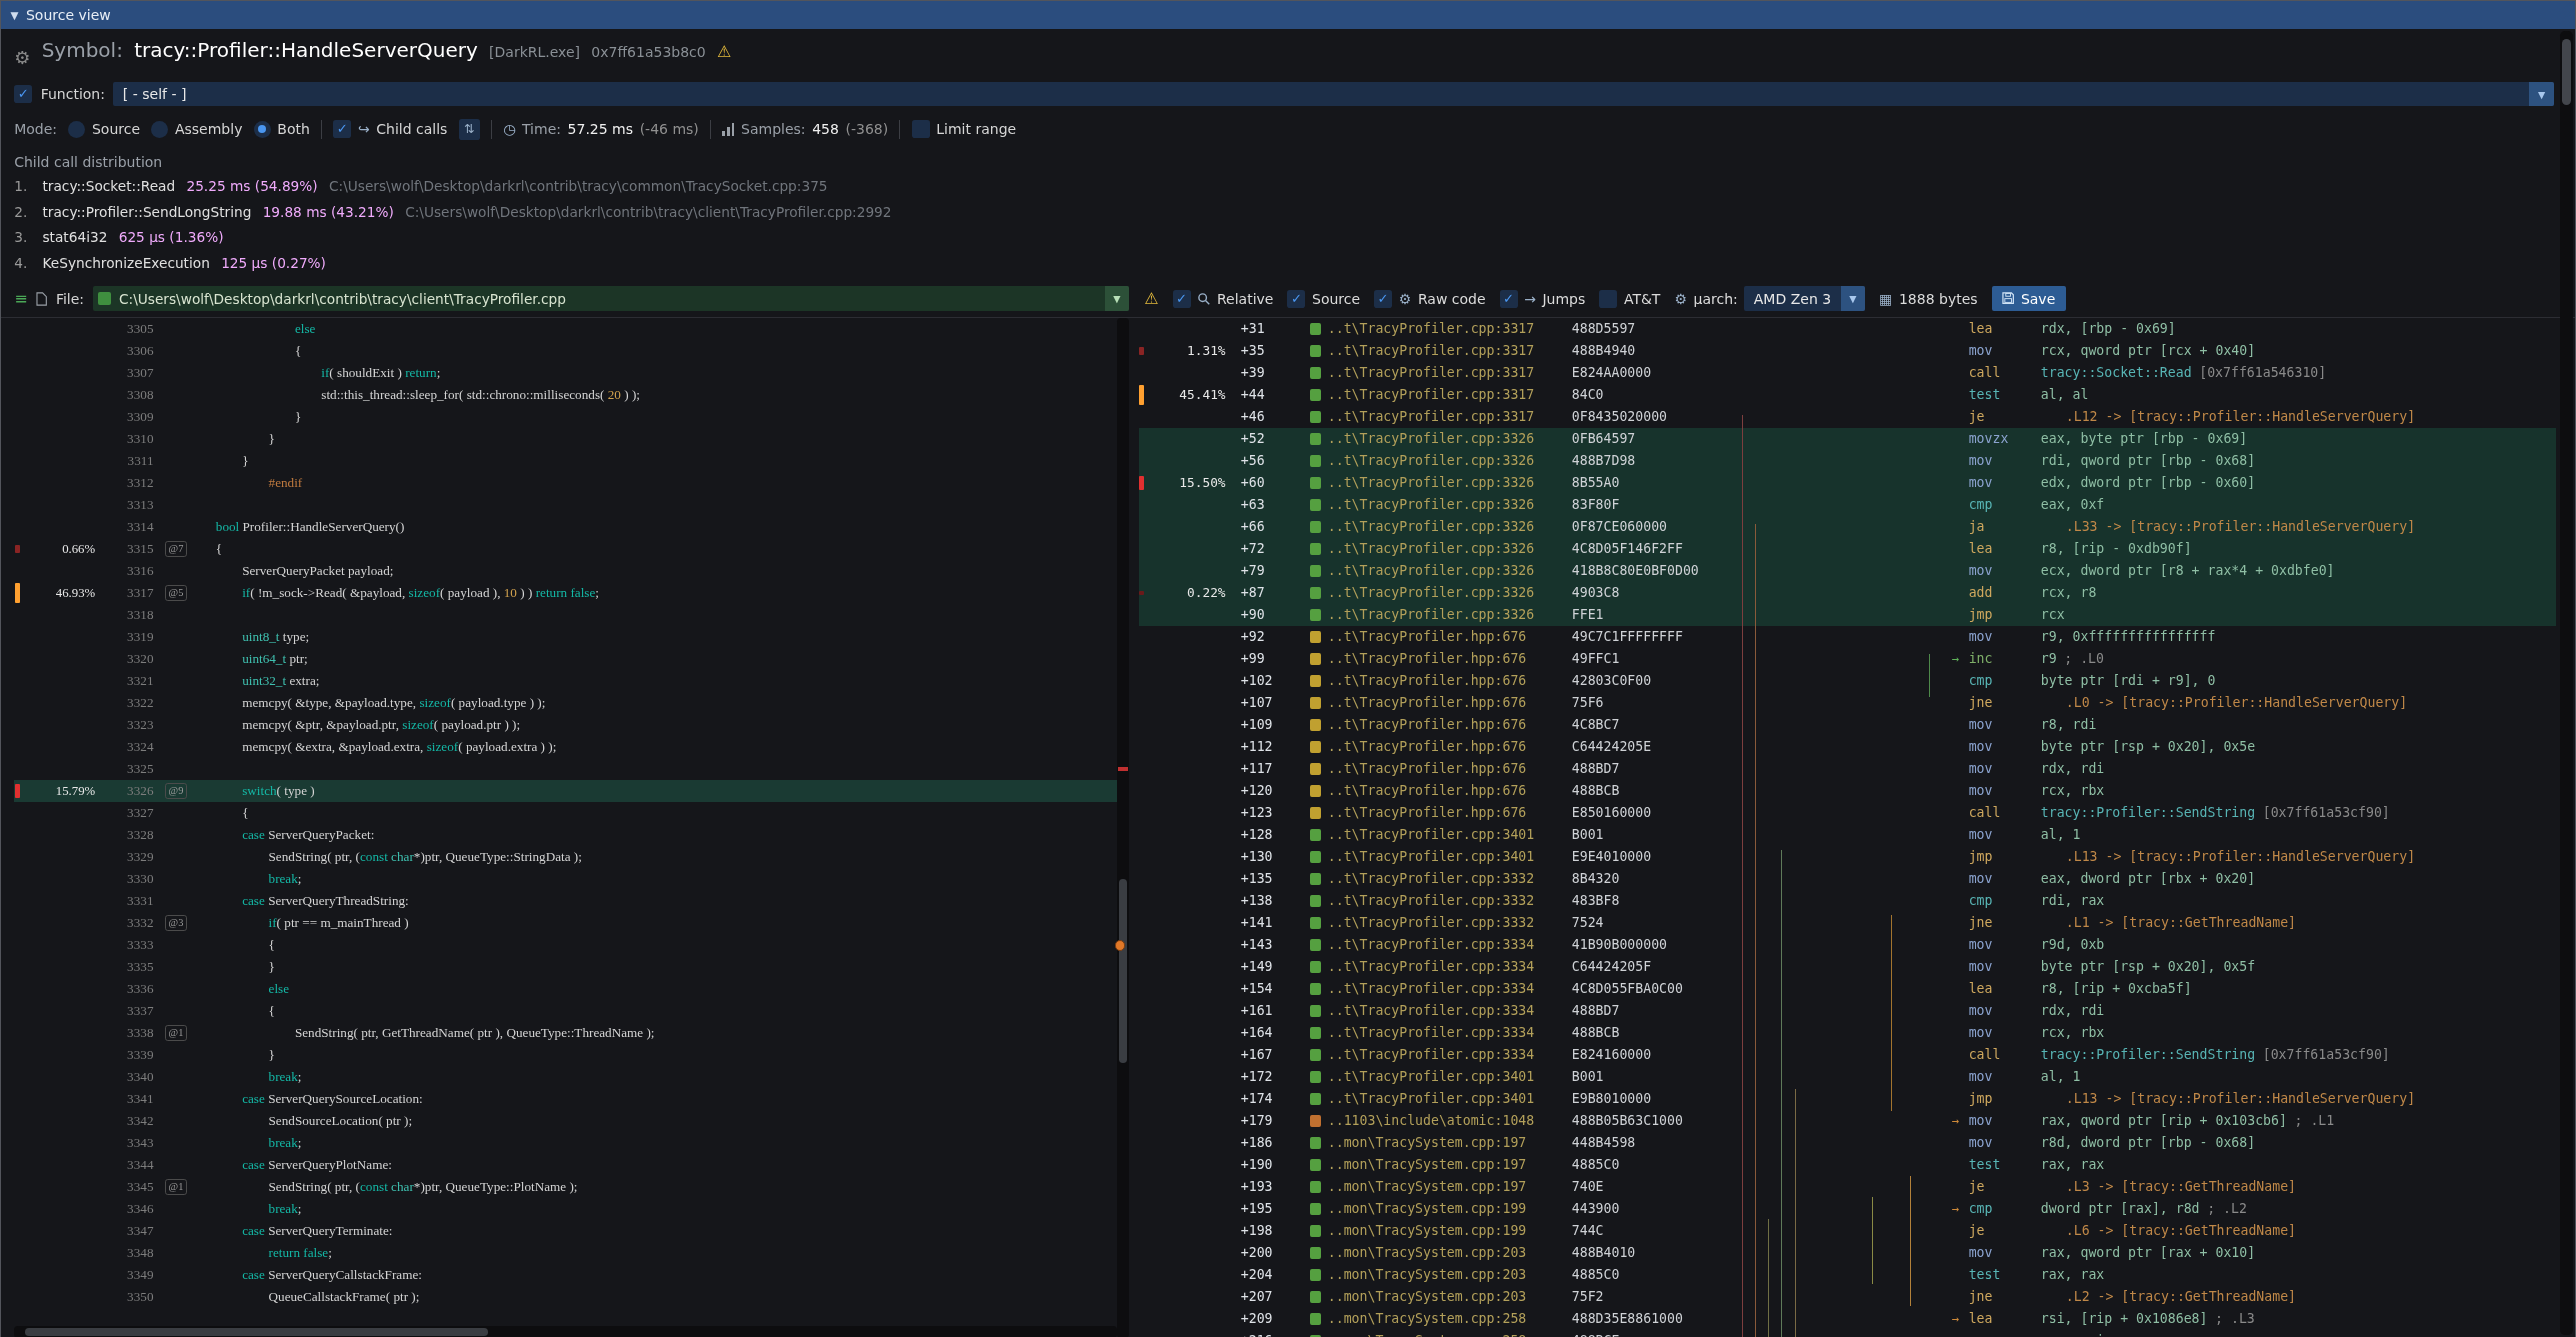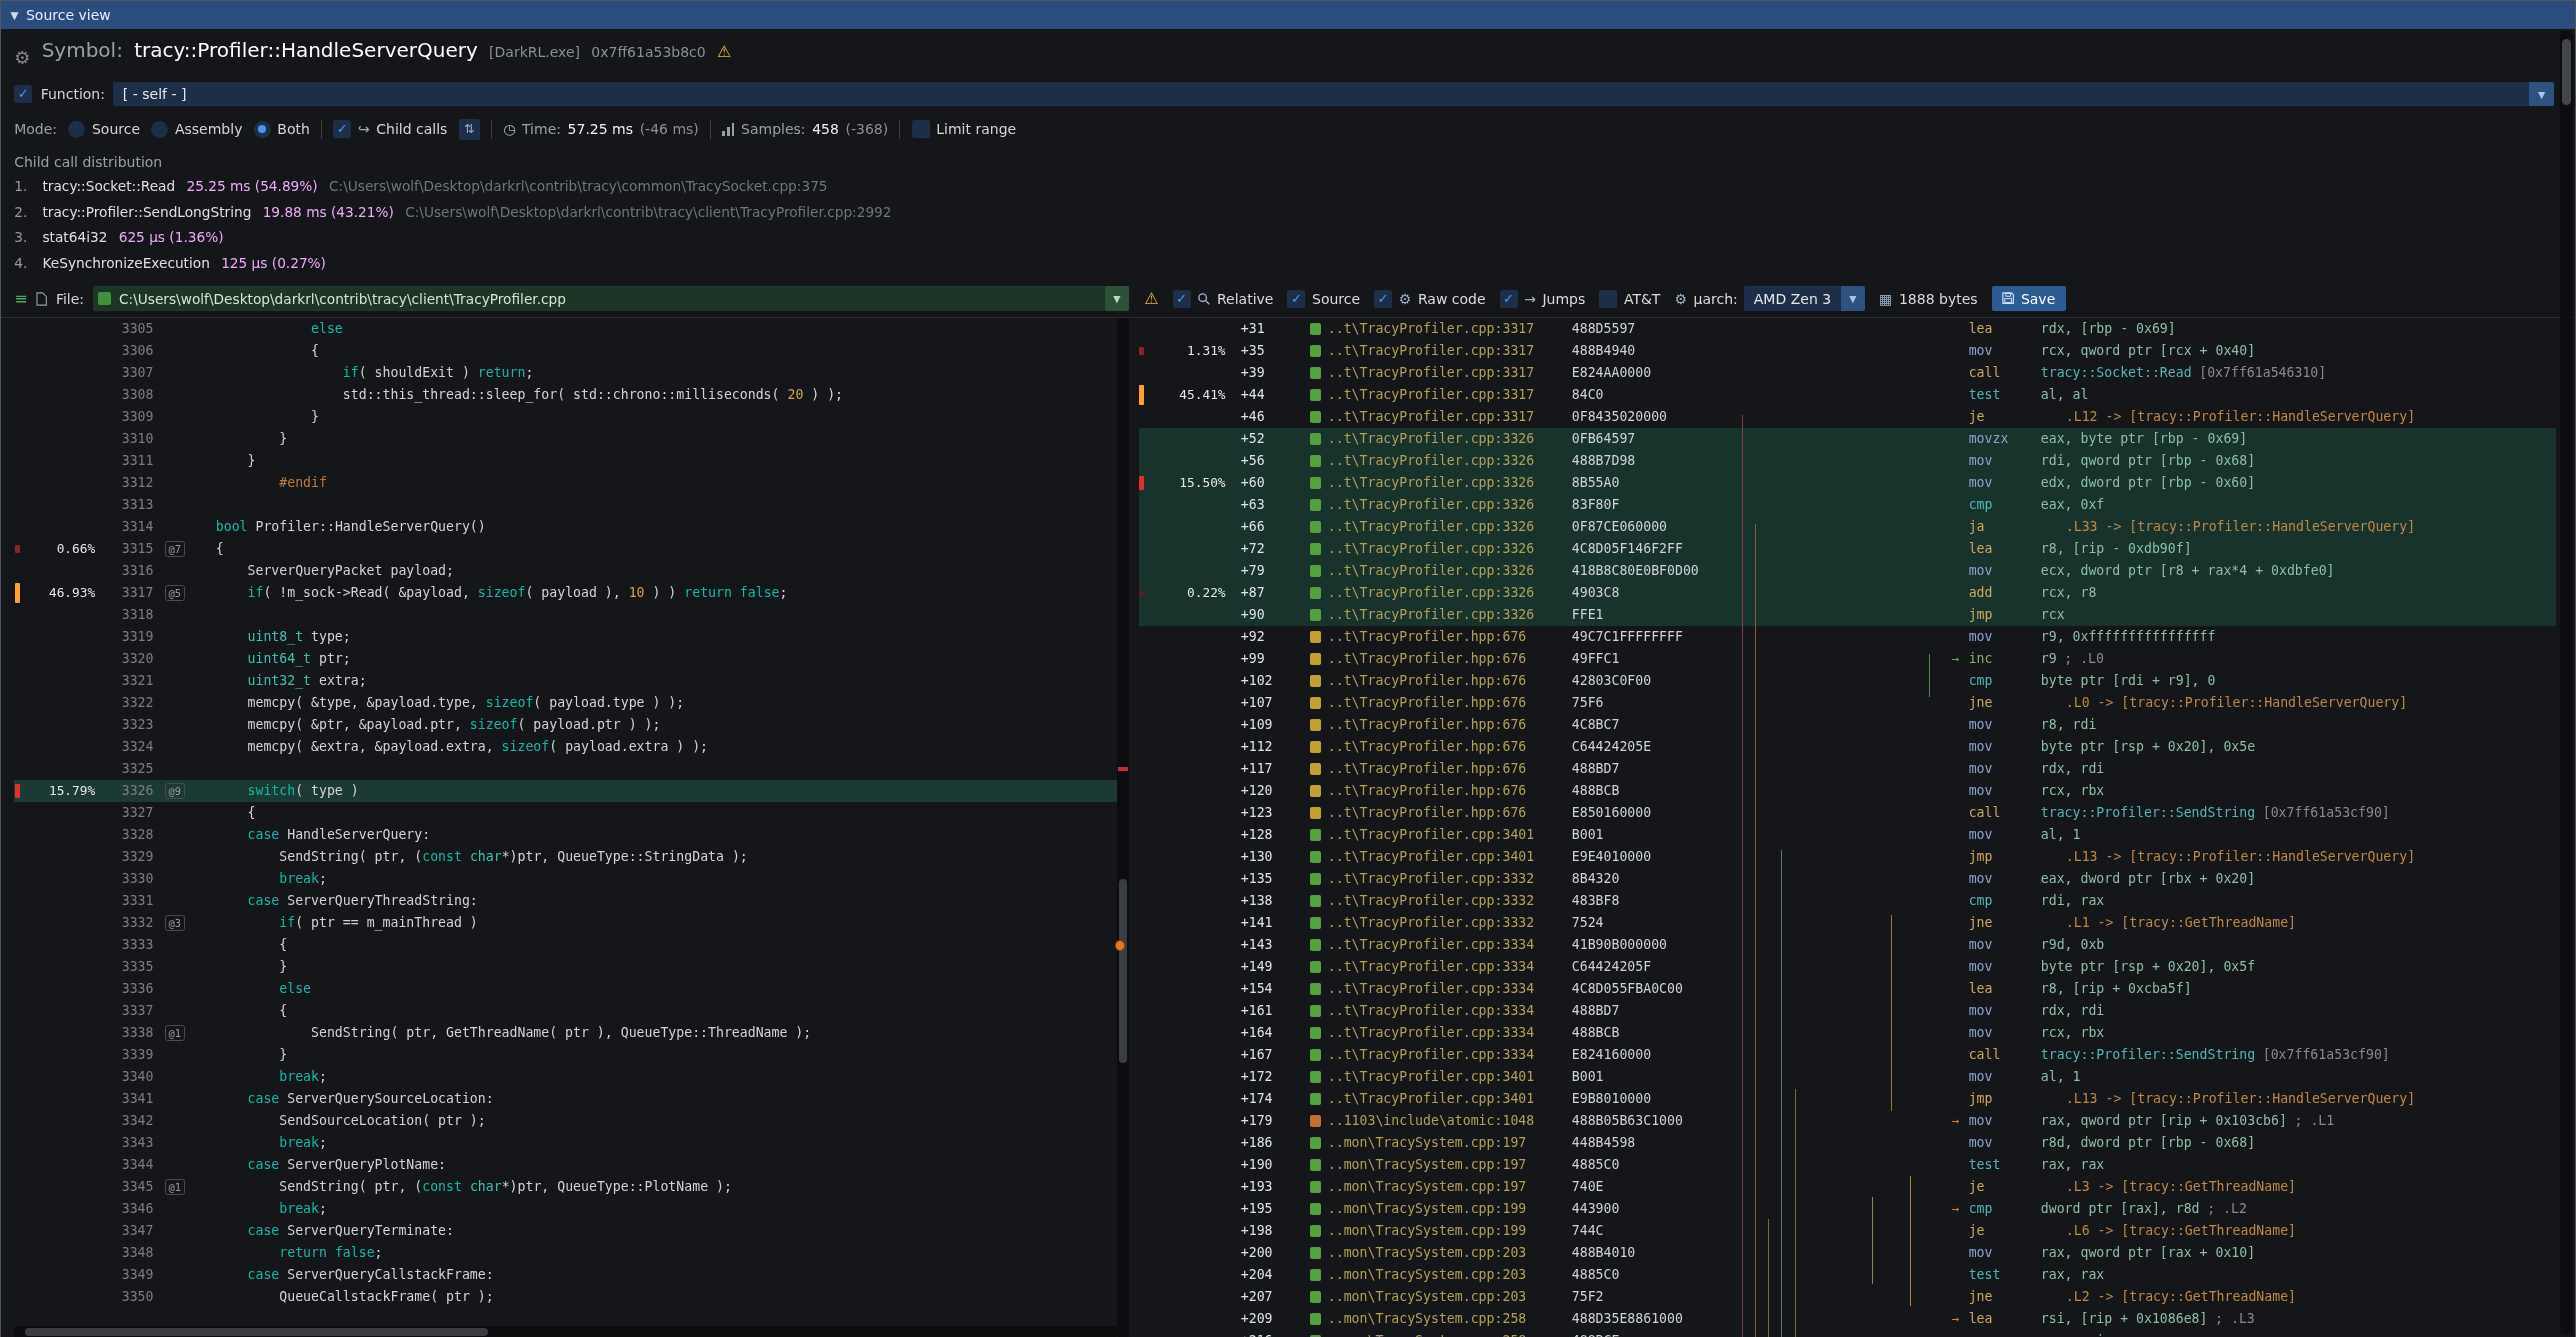--- a/index.html
+++ b/index.html
@@ -74,21 +74,21 @@
   .fpath{ color:#d8e4d0; padding:0 9.4px 0 7.6px; font-size:13.7px; white-space:nowrap; overflow:hidden;}
   .asmbar{ display:flex; align-items:center; gap:14px; height:100%; padding-left:5.7px; white-space:nowrap;}
   .tlabel{ color:#dcdcdc; }
   
   .panes{ display:grid; grid-template-columns:1115px 9.4px 1fr; height:1020px; padding:0 19px 0 13.2px; }
   .srcpane{ display:grid; grid-template-columns:1fr 12.3px; grid-template-rows:1fr 14px; height:100%; overflow:hidden;}
   .srclist{ overflow:hidden; font-family:"DejaVu Sans Mono", monospace; font-size:13.2px;}
   .asmpane{ position:relative; overflow:hidden; }
   .asmlist{ position:relative; overflow:hidden; height:100%; font-family:"DejaVu Sans Mono", monospace; font-size:13.2px;}
   
-  .src-row{ display:grid; grid-template-columns:7.6px 81px 62px 51px 1fr; height:22px; line-height:22px; white-space:pre;}
+  .src-row{ display:grid; grid-template-columns:7.6px 81px 62px 51px 1fr; height:22px; line-height:22px; white-space:pre;font-family:Liberation Serif, serif;}
   .src-row.hl{ background:#1a3a33; }
   .hcell{ display:flex; align-items:center; padding-left:0.9px;}
   .hbar{ width:4.7px; border-radius:0.9px; }
   .spct{ text-align:right; padding-right:7.6px; color:#e8e8e8; font-size:12.8px;}
   .lnum{ text-align:right; padding-right:11.3px; color:#7d7d7d;}
   .mark{ font-size:10.4px; color:#9a9a9a; }
   .mark.has{ border:0.9px solid #4b4b4b; border-radius:2.8px; padding:0 2.8px; line-height:14px;
              display:inline-block; margin-top:2.8px; height:16px; justify-self:start;}
   .code{ white-space:pre; }
   .tk-d{ color:#d4d4d4; } .tk-k{ color:#14b8a6; } .tk-t{ color:#3fc1b0; }
@@ -327,21 +327,21 @@
           <div class="src-row"><span class="hcell"></span><span class="spct"></span><span class="lnum">3318</span><span class="mark"></span><span class="code" style="padding-left: 0ch;"></span></div>
           <div class="src-row"><span class="hcell"></span><span class="spct"></span><span class="lnum">3319</span><span class="mark"></span><span class="code" style="padding-left: 4ch;"><span class="tk-t">uint8_t</span><span class="tk-d"> type;</span></span></div>
           <div class="src-row"><span class="hcell"></span><span class="spct"></span><span class="lnum">3320</span><span class="mark"></span><span class="code" style="padding-left: 4ch;"><span class="tk-t">uint64_t</span><span class="tk-d"> ptr;</span></span></div>
           <div class="src-row"><span class="hcell"></span><span class="spct"></span><span class="lnum">3321</span><span class="mark"></span><span class="code" style="padding-left: 4ch;"><span class="tk-t">uint32_t</span><span class="tk-d"> extra;</span></span></div>
           <div class="src-row"><span class="hcell"></span><span class="spct"></span><span class="lnum">3322</span><span class="mark"></span><span class="code" style="padding-left: 4ch;"><span class="tk-d">memcpy( &amp;type, &amp;payload.type, </span><span class="tk-k">sizeof</span><span class="tk-d">( payload.type ) );</span></span></div>
           <div class="src-row"><span class="hcell"></span><span class="spct"></span><span class="lnum">3323</span><span class="mark"></span><span class="code" style="padding-left: 4ch;"><span class="tk-d">memcpy( &amp;ptr, &amp;payload.ptr, </span><span class="tk-k">sizeof</span><span class="tk-d">( payload.ptr ) );</span></span></div>
           <div class="src-row"><span class="hcell"></span><span class="spct"></span><span class="lnum">3324</span><span class="mark"></span><span class="code" style="padding-left: 4ch;"><span class="tk-d">memcpy( &amp;extra, &amp;payload.extra, </span><span class="tk-k">sizeof</span><span class="tk-d">( payload.extra ) );</span></span></div>
           <div class="src-row"><span class="hcell"></span><span class="spct"></span><span class="lnum">3325</span><span class="mark"></span><span class="code" style="padding-left: 0ch;"></span></div>
           <div class="src-row hl"><span class="hcell"><span class="hbar" style="background: rgb(224, 48, 48); height: 14px;"></span></span><span class="spct">15.79%</span><span class="lnum">3326</span><span class="mark has">@9</span><span class="code" style="padding-left: 4ch;"><span class="tk-k">switch</span><span class="tk-d">( type )</span></span></div>
           <div class="src-row"><span class="hcell"></span><span class="spct"></span><span class="lnum">3327</span><span class="mark"></span><span class="code" style="padding-left: 4ch;"><span class="tk-d">{</span></span></div>
-          <div class="src-row"><span class="hcell"></span><span class="spct"></span><span class="lnum">3328</span><span class="mark"></span><span class="code" style="padding-left: 4ch;"><span class="tk-k">case</span><span class="tk-d"> HandleServerQuery:</span></span></div>
+          <div class="src-row"><span class="hcell"></span><span class="spct"></span><span class="lnum">3328</span><span class="mark"></span><span class="code" style="padding-left: 4ch;"><span class="tk-k">case</span><span class="tk-d"> ServerQueryPacket:</span></span></div>
           <div class="src-row"><span class="hcell"></span><span class="spct"></span><span class="lnum">3329</span><span class="mark"></span><span class="code" style="padding-left: 8ch;"><span class="tk-d">SendString( ptr, (</span><span class="tk-k">const</span><span class="tk-d"> </span><span class="tk-t">char</span><span class="tk-d">*)ptr, QueueType::StringData );</span></span></div>
           <div class="src-row"><span class="hcell"></span><span class="spct"></span><span class="lnum">3330</span><span class="mark"></span><span class="code" style="padding-left: 8ch;"><span class="tk-k">break</span><span class="tk-d">;</span></span></div>
           <div class="src-row"><span class="hcell"></span><span class="spct"></span><span class="lnum">3331</span><span class="mark"></span><span class="code" style="padding-left: 4ch;"><span class="tk-k">case</span><span class="tk-d"> ServerQueryThreadString:</span></span></div>
           <div class="src-row"><span class="hcell"></span><span class="spct"></span><span class="lnum">3332</span><span class="mark has">@3</span><span class="code" style="padding-left: 8ch;"><span class="tk-k">if</span><span class="tk-d">( ptr == m_mainThread )</span></span></div>
           <div class="src-row"><span class="hcell"></span><span class="spct"></span><span class="lnum">3333</span><span class="mark"></span><span class="code" style="padding-left: 8ch;"><span class="tk-d">{</span></span></div>
           <div class="src-row"><span class="hcell"></span><span class="spct"></span><span class="lnum">3335</span><span class="mark"></span><span class="code" style="padding-left: 8ch;"><span class="tk-d">}</span></span></div>
           <div class="src-row"><span class="hcell"></span><span class="spct"></span><span class="lnum">3336</span><span class="mark"></span><span class="code" style="padding-left: 8ch;"><span class="tk-k">else</span></span></div>
           <div class="src-row"><span class="hcell"></span><span class="spct"></span><span class="lnum">3337</span><span class="mark"></span><span class="code" style="padding-left: 8ch;"><span class="tk-d">{</span></span></div>
           <div class="src-row"><span class="hcell"></span><span class="spct"></span><span class="lnum">3338</span><span class="mark has">@1</span><span class="code" style="padding-left: 12ch;"><span class="tk-d">SendString( ptr, GetThreadName( ptr ), QueueType::ThreadName );</span></span></div>
           <div class="src-row"><span class="hcell"></span><span class="spct"></span><span class="lnum">3339</span><span class="mark"></span><span class="code" style="padding-left: 8ch;"><span class="tk-d">}</span></span></div>

